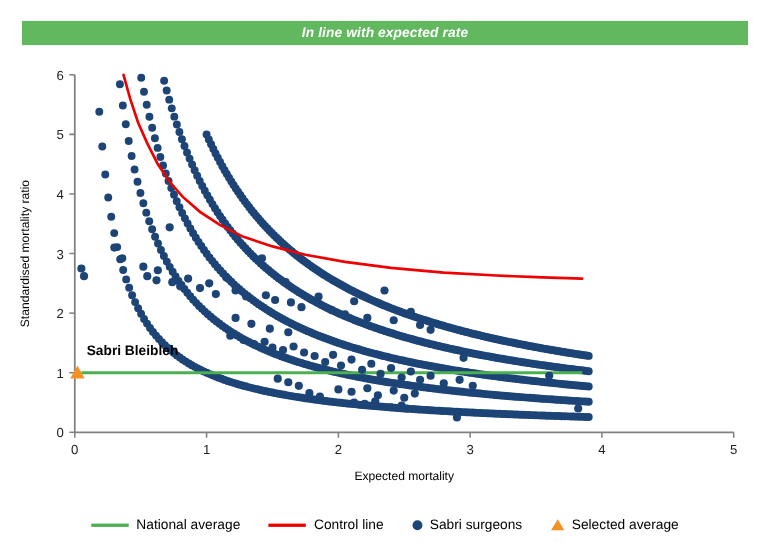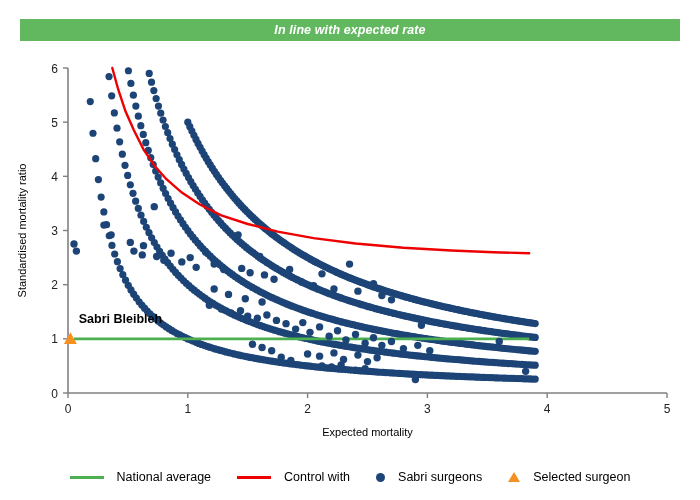--- a/index.html
+++ b/index.html
@@ -35,21 +35,21 @@
   .point-label{
     font-size:12.5px;font-weight:bold;fill:#000;
     font-family:"Liberation Sans", sans-serif;
   }
 
   
   .legend{
     position:absolute;left:0;top:455px;width:700px;height:28px;
     display:flex;align-items:center;justify-content:center;gap:26px;
   }
-  .legend-item{display:flex;align-items:center;gap:13px;}
+  .legend-item{display:flex;align-items:center;gap:7px;}
   .legend-swatch{display:block;}
   .legend-line{width:34px;height:3px;border-radius:0;}
   .legend-dot{width:9px;height:9px;border-radius:50%;}
   .legend-tri{
     width:0;height:0;border-left:6px solid transparent;
     border-right:6px solid transparent;border-bottom:10px solid #f59120;
   }
   .legend-label{font-size:12.5px;color:#000;white-space:nowrap;}
 </style>
 </head>
@@ -1018,25 +1018,25 @@
       </svg>
   </div>
 
   <div class="legend" id="legend">
       <div class="legend-item">
         <span class="legend-swatch legend-line" style="background: rgb(76, 175, 80);"></span>
         <span class="legend-label">National average</span>
       </div>
       <div class="legend-item">
         <span class="legend-swatch legend-line" style="background: rgb(238, 0, 0);"></span>
-        <span class="legend-label">Control with</span>
+        <span class="legend-label">Control line</span>
       </div>
       <div class="legend-item">
         <span class="legend-swatch legend-dot" style="background: rgb(29, 68, 119);"></span>
         <span class="legend-label">Sabri surgeons</span>
       </div>
       <div class="legend-item">
         <span class="legend-swatch legend-tri" style="border-bottom-color: rgb(245, 145, 32);"></span>
-        <span class="legend-label">Selected surgeon</span>
+        <span class="legend-label">Selected average</span>
       </div>
     </div>
 
 </div>
 
 </body></html>

